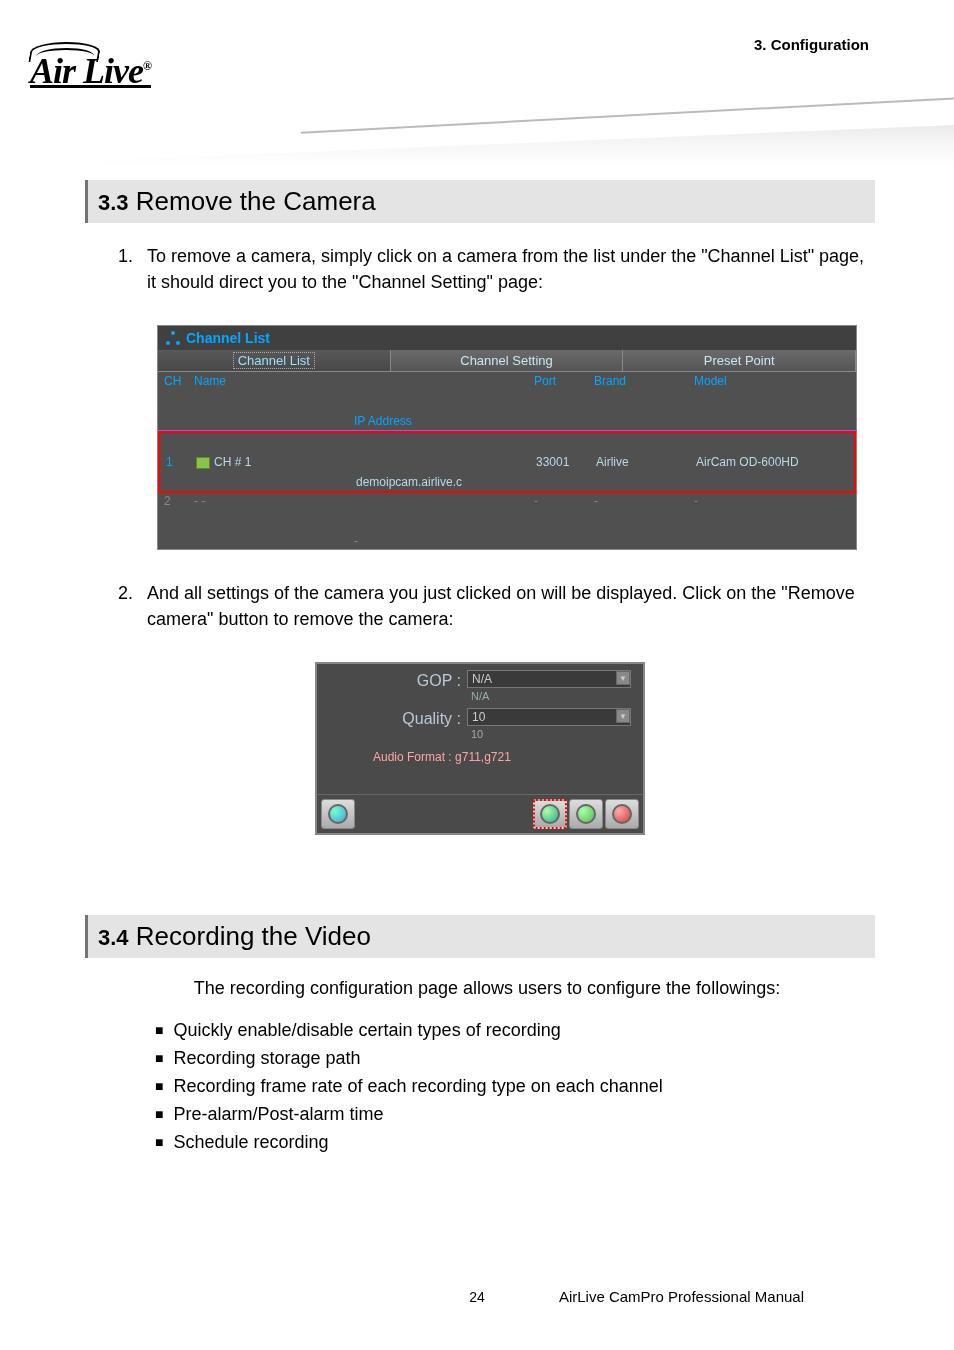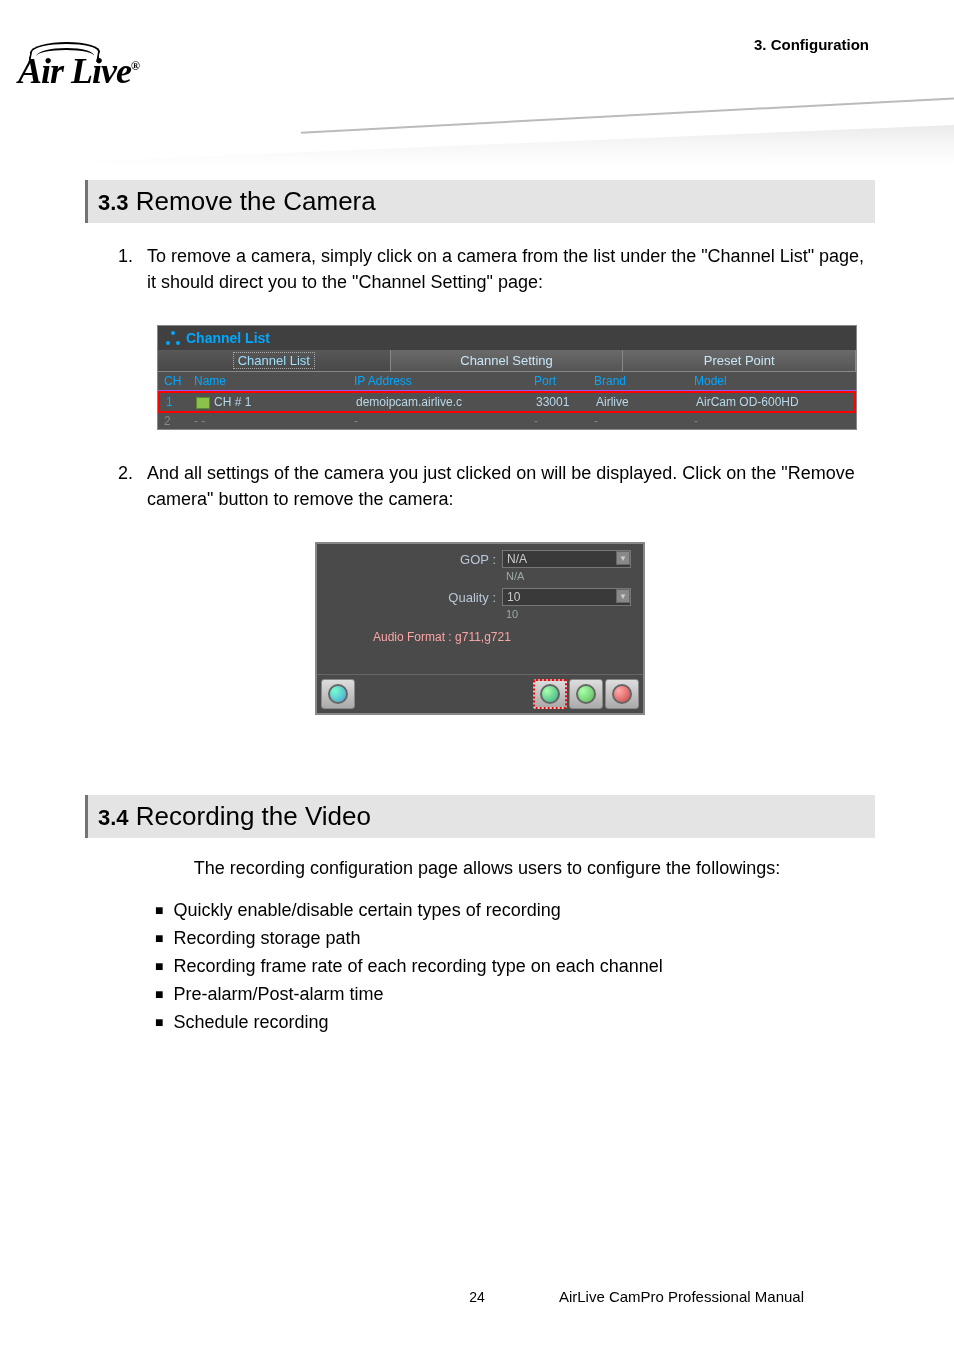--- a/index.html
+++ b/index.html
@@ -14,26 +14,27 @@
     .header-right {
       position: absolute;
       top: 36px;
       right: 85px;
       font-size: 15px;
       font-weight: bold;
     }
     .logo {
       position: absolute;
       top: 50px;
-      left: 18px;
+      left: 30px;
       font-family: Georgia, serif;
       font-size: 36px;
       font-weight: 900;
       font-style: italic;
       letter-spacing: -1px;
+      text-decoration: underline;
     }
     .logo-arc {
       position: absolute;
       top: 42px;
       left: 30px;
       width: 70px;
       height: 20px;
       border-top: 2px solid #000;
       border-left: 2px solid #000;
       border-right: 2px solid #000;
@@ -175,21 +176,21 @@
     .table-header {
       display: flex;
       background: #505050;
       color: #00a7ff;
       font-size: 12px;
       border-bottom: 1px solid #8b5cf6;
     }
     .th, .td { padding: 2px 6px; }
     .col-ch { width: 30px; }
     .col-name { width: 160px; }
-    .col-ip { width: 180px; }
+    .col-ip { width: 180px; margin-top: 40px; }
     .col-port { width: 60px; }
     .col-brand { width: 100px; }
     .col-model { flex: 1; }
     .table-row {
       display: flex;
       background: #505050;
       color: #b8d8e8;
       font-size: 12px;
       align-items: center;
       border: 2px solid #f00;
@@ -222,24 +223,23 @@
     .form-row {
       display: flex;
       align-items: flex-start;
       margin: 6px 0;
       padding-right: 12px;
     }
     .form-label {
       width: 150px;
       text-align: right;
       color: #b8c8d8;
-      font-size: 13px;
+      font-size: 16px;
       padding-top: 2px;
       padding-right: 6px;
-      margin-left: 35px;
     }
     .form-field {
       flex: 1;
     }
     .select-box {
       width: 100%;
       background: #3a3a3a;
       border: 1px solid #777;
       color: #ccc;
       font-size: 12px;

